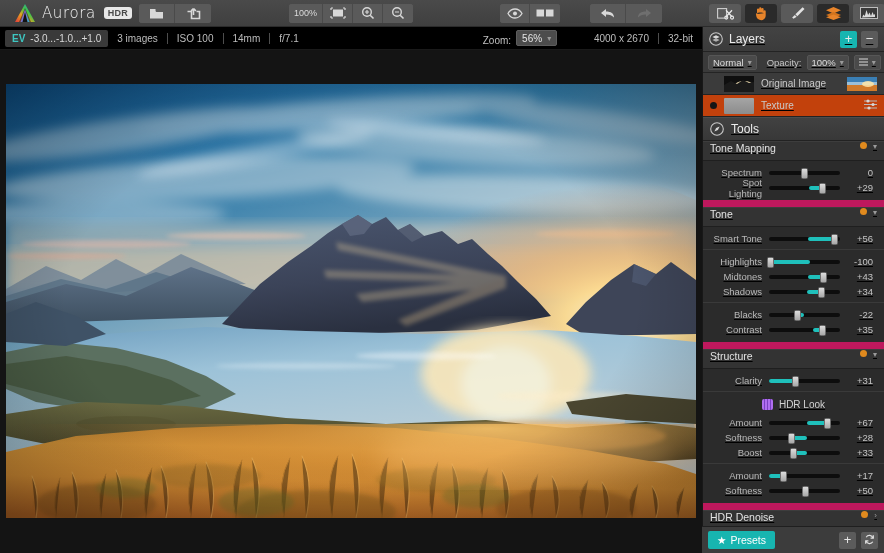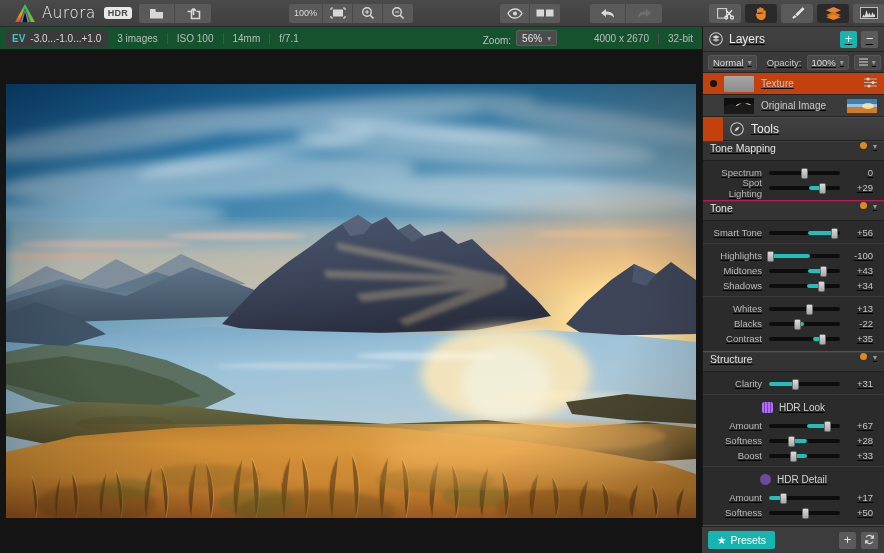--- a/index.html
+++ b/index.html
@@ -41,21 +41,21 @@
   .grp-file { margin-left: 0; }
   .grp-view { position: absolute; left: 289px; }
   .grp-eye { position: absolute; left: 500px; }
   .grp-undo { position: absolute; left: 590px; }
   .grp-tools { position: absolute; left: 709px; display: flex; gap: 4px; background: transparent; }
   .grp-tools .tb-btn { border-radius: 3px; border-right: none; width: 32px; }
 
   
   .infobar {
     position: absolute; left: 0; top: 27px; width: 702px; height: 23px;
-    background: #14532d; border-bottom: 1px solid #1a1a1a;
+    background: #000000; border-bottom: 1px solid #1a1a1a;
     display: flex; align-items: center; font-size: 10px; color: #b5b5b5;
   }
   .ev-chip {
     display: flex; align-items: center; gap: 5px; background: #3a3a3a;
     height: 17px; padding: 0 7px; border-radius: 2px; margin-left: 5px;
   }
   .ev-label { color: #3ec7c2; font-weight: bold; }
   .ev-val { color: #d8d8d8; }
   .meta-item { padding: 0 9px; color: #bdbdbd; }
   .meta-sep { width: 1px; height: 11px; background: #4e4e4e; }
@@ -113,35 +113,35 @@
   .vis-dot { width: 7px; height: 7px; border-radius: 50%; background: #151515; flex-shrink: 0; }
   .vis-dot.blank { background: transparent; }
   .thumb { width: 30px; height: 16px; border-radius: 1px; flex-shrink: 0; background: #8e8e8e; }
   .layer-name { flex: 1; }
   .layer-tail { flex-shrink: 0; }
   .thumb-tail { width: 30px; height: 14px; border-radius: 1px; }
 
   .tools-head {
     height: 24px; background: linear-gradient(#414141,#383838); border-top: 1px solid #4c4c4c;
     border-bottom: 1px solid #222;
-    display: flex; align-items: center; padding: 0 7px; gap: 7px; flex-shrink: 0; margin-left: 20px;
+    display: flex; align-items: center; padding: 0 7px; gap: 7px; flex-shrink: 0;
   }
   .tools-head .ttl { font-size: 12px; color: #ececec; }
 
   .scroll { flex: 1; overflow: hidden; background: #2b2b2b; }
 
   .grp-head {
     height: 20px; background: #333; border-bottom: 1px solid #1f1f1f; border-top: 1px solid #3d3d3d;
     display: flex; align-items: flex-start; padding: 0 7px; font-size: 10.5px; color: #e2e2e2; cursor: pointer;
   }
   .grp-head .dot { width: 7px; height: 7px; border-radius: 50%; background: #e08a1e; margin-left: auto; margin-right: 6px; }
   .chev { color: #9a9a9a; font-size: 8px; }
 
   .grp-body { background: #2b2b2b; padding: 4px 0 5px 0; }
-  .grp-body.boxed { border-bottom: 1px solid #be185d; }
+  .grp-body.boxed { border-bottom: 7px solid #be185d; }
   .subgrp { border-top: 1px solid #3a3a3a; padding-top: 4px; margin-top: 3px; }
 
   .sub-title {
     display: flex; align-items: center; justify-content: center; gap: 6px;
     font-size: 10px; color: #d2d2d2; padding: 3px 0 5px 0;
   }
   .sub-ico { width: 11px; height: 11px; border-radius: 2px; }
 
   .srow { display: flex; align-items: center; height: 15px; padding: 0 4px; }
   .slab { width: 62px; text-align: right; font-size: 9.5px; color: #b9b9b9; padding-right: 7px; flex-shrink: 0; }
@@ -553,50 +553,50 @@
         <span class="chev">▾</span>
       </div>
       <div class="mini-sel">
         <svg width="9" height="8" viewBox="0 0 9 8">
           <path d="M0 1h9M0 4h9M0 7h9" stroke="#d8d8d8" stroke-width="1.2"></path>
         </svg>
         <span class="chev">▾</span>
       </div>
     </div>
 
+    <div class="layer-row sel">
+      <span class="vis-dot blank"></span>
+      <span class="thumb">
+        <svg width="30" height="16" viewBox="0 0 30 16">
+          <rect width="30" height="16" fill="#0f0f0f"></rect>
+          <ellipse cx="20" cy="9" rx="9" ry="4" fill="#f2e0b4" opacity="0.9"></ellipse>
+          <path d="M0 9 L7 5 L13 8 L19 4 L25 7 L30 6 V16 H0z" fill="#1a1a1a"></path>
+        </svg>
+      </span>
+      <span class="layer-name">Original Image</span>
+      <span class="layer-tail thumb-tail">
+        <svg width="30" height="14" viewBox="0 0 30 14">
+          <rect width="30" height="7" fill="#3a7fb5"></rect>
+          <rect y="5" width="30" height="4" fill="#9bc0d8"></rect>
+          <rect y="8" width="30" height="6" fill="#d07a2a"></rect>
+          <ellipse cx="21" cy="7" rx="6" ry="3" fill="#ffe6a8" opacity="0.85"></ellipse>
+        </svg>
+      </span>
+    </div>
+
     <div class="layer-row">
       <span class="vis-dot"></span>
       <span class="thumb" style="background:linear-gradient(#a5a5a5,#8c8c8c);"></span>
       <span class="layer-name">Texture</span>
       <span class="layer-tail">
         <svg width="13" height="11" viewBox="0 0 13 11">
           <path d="M0 2h13M0 5.5h13M0 9h13" stroke="#b8b8b8" stroke-width="1.1"></path>
           <circle cx="4" cy="2" r="1.6" fill="#d8d8d8"></circle>
             <circle cx="9" cy="5.5" r="1.6" fill="#d8d8d8"></circle>
           <circle cx="5" cy="9" r="1.6" fill="#d8d8d8"></circle>
-        </svg>
-      </span>
-    </div>
-
-    <div class="layer-row sel">
-      <span class="vis-dot blank"></span>
-      <span class="thumb">
-        <svg width="30" height="16" viewBox="0 0 30 16">
-          <rect width="30" height="16" fill="#0f0f0f"></rect>
-          <ellipse cx="20" cy="9" rx="9" ry="4" fill="#f2e0b4" opacity="0.9"></ellipse>
-          <path d="M0 9 L7 5 L13 8 L19 4 L25 7 L30 6 V16 H0z" fill="#1a1a1a"></path>
-        </svg>
-      </span>
-      <span class="layer-name">Original Image</span>
-      <span class="layer-tail thumb-tail">
-        <svg width="30" height="14" viewBox="0 0 30 14">
-          <rect width="30" height="7" fill="#3a7fb5"></rect>
-          <rect y="5" width="30" height="4" fill="#9bc0d8"></rect>
-          <rect y="8" width="30" height="6" fill="#d07a2a"></rect>
-          <ellipse cx="21" cy="7" rx="6" ry="3" fill="#ffe6a8" opacity="0.85"></ellipse>
         </svg>
       </span>
     </div>
 
     <div class="tools-head">
       <svg width="14" height="14" viewBox="0 0 14 14">
         <circle cx="7" cy="7" r="6.3" stroke="#c8c8c8" stroke-width="1.1" fill="none"></circle>
         <path d="M9.6 4.4L6.1 6.1 4.4 9.6 7.9 7.9z" fill="#d8d8d8"></path>
       </svg>
       <span class="ttl">Tools</span>
@@ -665,28 +665,20 @@
             <span class="strack">
               <span class="sfill" style="left:54%;width:20%"></span>
               <span class="sknob" style="left:calc(74% - 3.5px)"></span>
             </span>
             <span class="sval">+34</span>
           </div>
         </div>
 
         <div class="subgrp">
           <div class="srow">
-            <span class="slab">Whites</span>
-            <span class="strack">
-              <span class="sfill" style="left:57%;width:0%"></span>
-              <span class="sknob" style="left:calc(57% - 3.5px)"></span>
-            </span>
-            <span class="sval">+13</span>
-          </div>
-          <div class="srow">
             <span class="slab">Blacks</span>
             <span class="strack">
               <span class="sfill" style="left:40%;width:9%"></span>
               <span class="sknob" style="left:calc(40% - 3.5px)"></span>
             </span>
             <span class="sval">-22</span>
           </div>
           <div class="srow">
             <span class="slab">Contrast</span>
             <span class="strack">
@@ -738,24 +730,20 @@
             <span class="slab">Boost</span>
             <span class="strack">
               <span class="sfill" style="left:35%;width:18%"></span>
               <span class="sknob" style="left:calc(35% - 3.5px)"></span>
             </span>
             <span class="sval">+33</span>
           </div>
         </div>
 
         <div class="subgrp">
-          <div class="sub-title">
-            <span class="sub-ico" style="background:#6b4b9e;border-radius:50%;"></span>
-            <span>HDR Detail</span>
-          </div>
           <div class="srow">
             <span class="slab">Amount</span>
             <span class="strack">
               <span class="sfill" style="left:0%;width:21%"></span>
               <span class="sknob" style="left:calc(21% - 3.5px)"></span>
             </span>
             <span class="sval">+17</span>
           </div>
           <div class="srow">
             <span class="slab">Softness</span>

